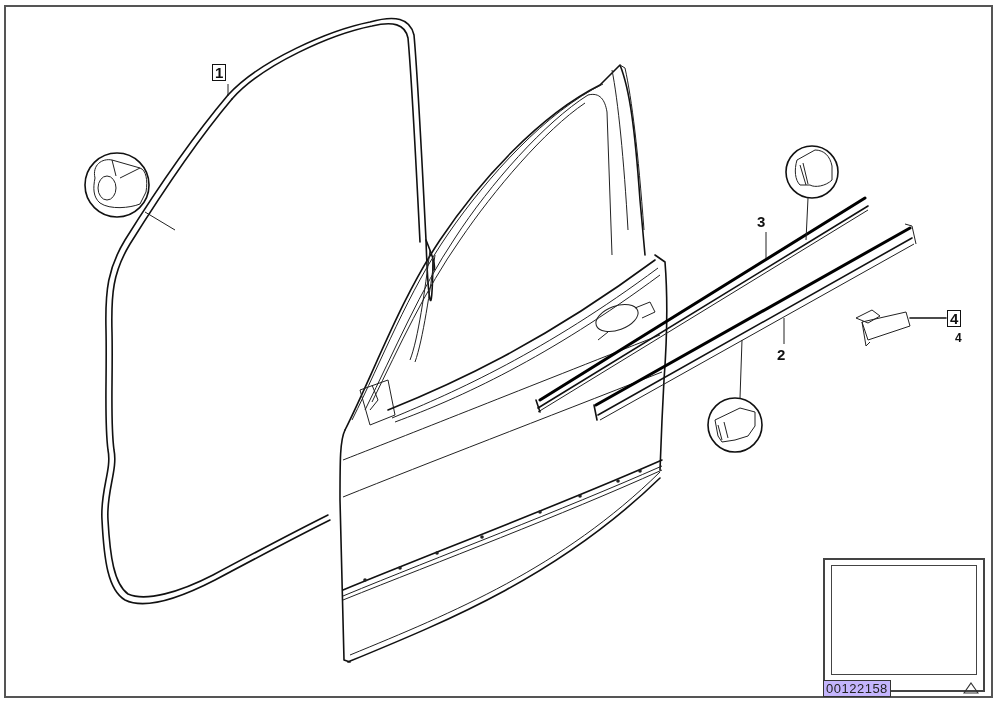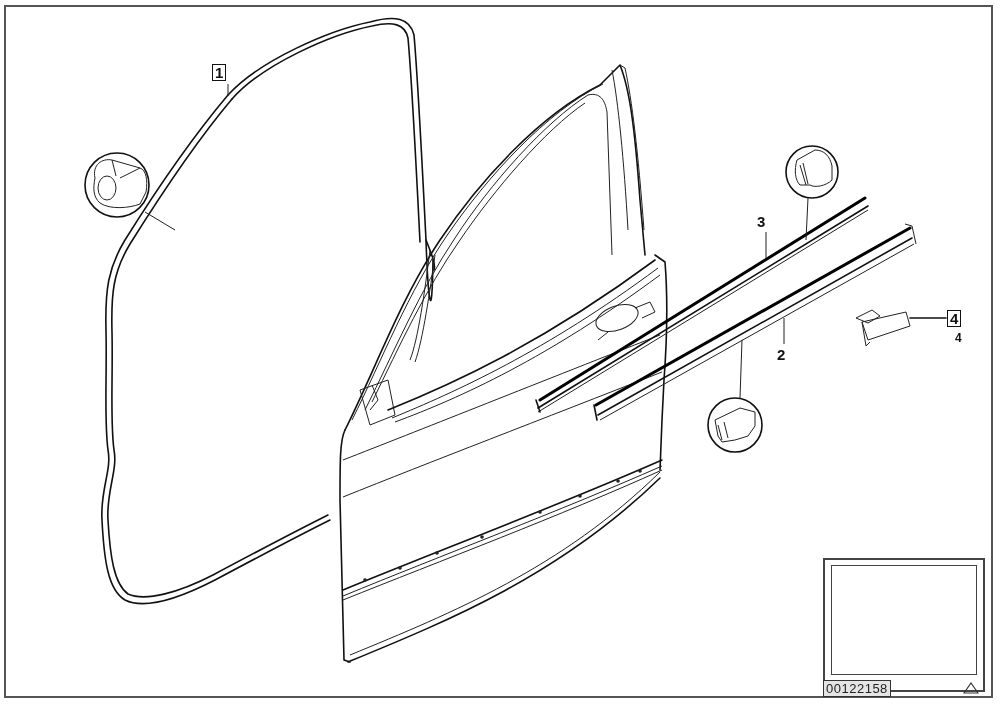--- a/index.html
+++ b/index.html
@@ -11,21 +11,21 @@
   .ln { fill: none; stroke: #111; stroke-width: 1.6; stroke-linejoin: round; stroke-linecap: round; }
   .ln-thin { fill: none; stroke: #222; stroke-width: 1; stroke-linejoin: round; }
   .ln-bold { fill: none; stroke: #000; stroke-width: 3; stroke-linecap: round; }
   .label { position: absolute; font-weight: bold; color: #111; font-size: 15px; line-height: 1; }
   .label.boxed { border: 1.5px solid #111; padding: 0 2px; background: #fff; }
   .ref-box { position: absolute; left: 823px; top: 558px; width: 162px; height: 134px;
              border: 2px solid #444; box-sizing: border-box; background: #fff; }
   .ref-inner { position: absolute; left: 6px; top: 5px; width: 146px; height: 110px;
                border: 1.5px solid #444; box-sizing: border-box; }
   .diagram-id { position: absolute; left: 823px; top: 680px; font-size: 13px;
-                border: 1.5px solid #333; padding: 0 2px; color: #222; background: #e5e5e5;
+                border: 1.5px solid #333; padding: 0 2px; color: #222; background: #c4b5fd;
                 letter-spacing: 0.5px; }
   .warn-icon { position: absolute; left: 963px; top: 682px; width: 16px; height: 12px; }
 </style>
 </head>
 <body>
 
 <div class="frame"></div>
 
 <svg class="drawing" viewBox="0 0 1000 707">
 

